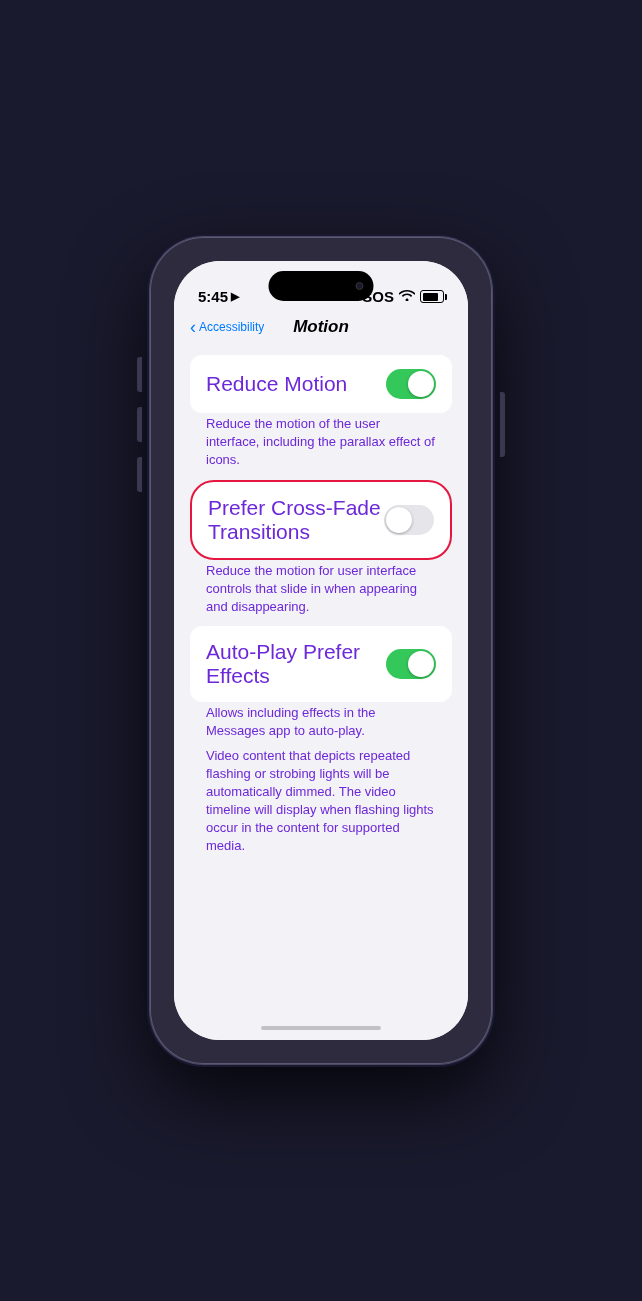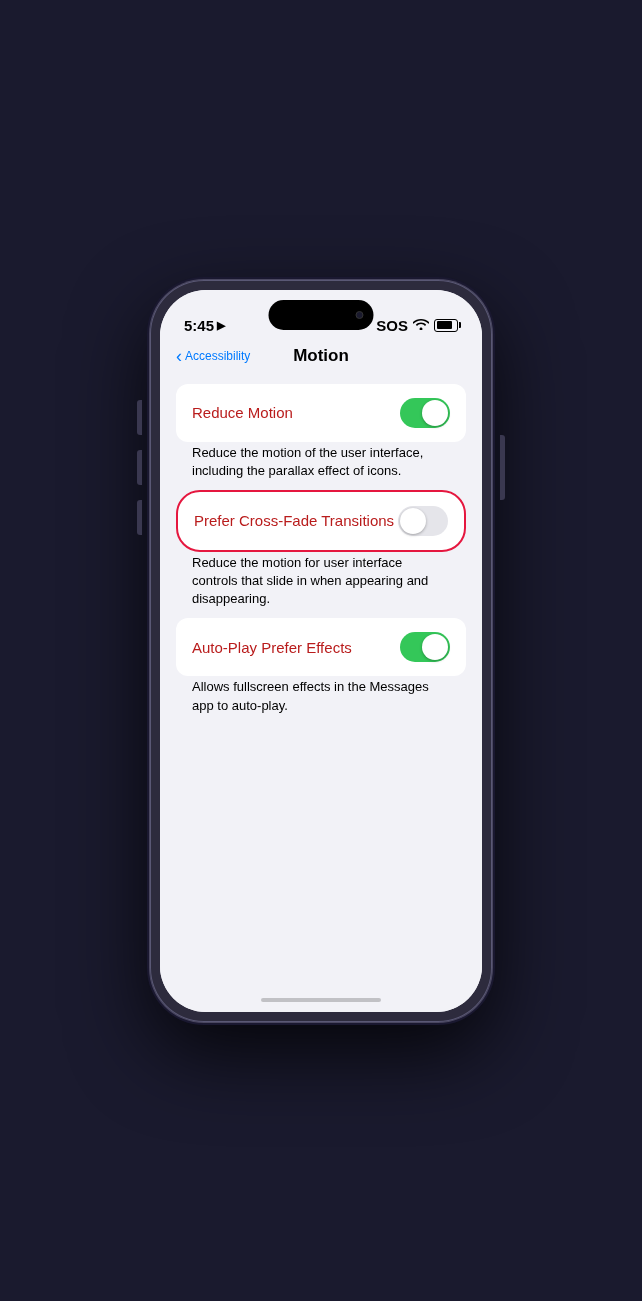--- a/index.html
+++ b/index.html
@@ -8,24 +8,24 @@
       background: #1a1a2e;
       display: flex;
       justify-content: center;
       align-items: center;
       min-height: 100vh;
       font-family: -apple-system, BlinkMacSystemFont, 'SF Pro Text', 'Helvetica Neue', sans-serif;
     }
 
     .phone-outer {
       width: 342px;
-      height: 742px;
+      height: 827px;
       background: #2d2b3d;
       border-radius: 54px;
-      padding: 10px;
+      padding: 24px;
       box-shadow:
         0 0 0 1px #4a4760,
         0 0 0 3px #1a1830,
         inset 0 0 0 1px #5a5875,
         0 30px 80px rgba(0,0,0,0.8);
       position: relative;
     }
 
     
     .phone-outer::before {
@@ -196,20 +196,21 @@
 
     .back-label {
       font-size: 12px;
       font-weight: 400;
     }
 
     .nav-title {
       font-size: 17px;
       font-weight: 600;
       color: #000;
+      font-style: italic;
     }
 
     
     .content {
       flex: 1;
       overflow-y: auto;
       background: #f2f2f7;
       padding: 8px 16px;
       scrollbar-width: none;
     }
@@ -225,28 +226,28 @@
 
     .setting-row {
       display: flex;
       align-items: center;
       justify-content: space-between;
       padding: 14px 16px;
       min-height: 52px;
     }
 
     .setting-label {
-      font-size: 15px;
-      color: #b91c1c;
+      font-size: 21px;
+      color: #6d28d9;
       font-weight: 400;
     }
 
     .description-text {
       font-size: 13px;
-      color: #000000;
+      color: #6d28d9;
       line-height: 1.4;
       padding: 0 16px 10px;
       margin-top: -4px;
     }
 
     
     .toggle {
       width: 50px;
       height: 30px;
       border-radius: 15px;
@@ -370,23 +371,24 @@
       <div class="description-text">Reduce the motion for user interface controls that slide in when appearing and disappearing.</div>
 
       <div class="setting-card">
         <div class="setting-row">
           <span class="setting-label">Auto-Play Prefer Effects</span>
           <div class="toggle on">
             <div class="toggle-knob"></div>
           </div>
         </div>
       </div>
-      <div class="description-text">Allows fullscreen effects in the Messages app to auto-play.</div>
-
-
+      <div class="description-text">Allows including effects in the Messages app to auto-play.</div>
+
+
+      <div class="description-text">Video content that depicts repeated flashing or strobing lights will be automatically dimmed. The video timeline will display when flashing lights occur in the content for supported media.</div>
 
     </div>
 
     <div class="home-indicator">
       <div class="home-bar"></div>
     </div>
 
   </div>
 </div>
 

